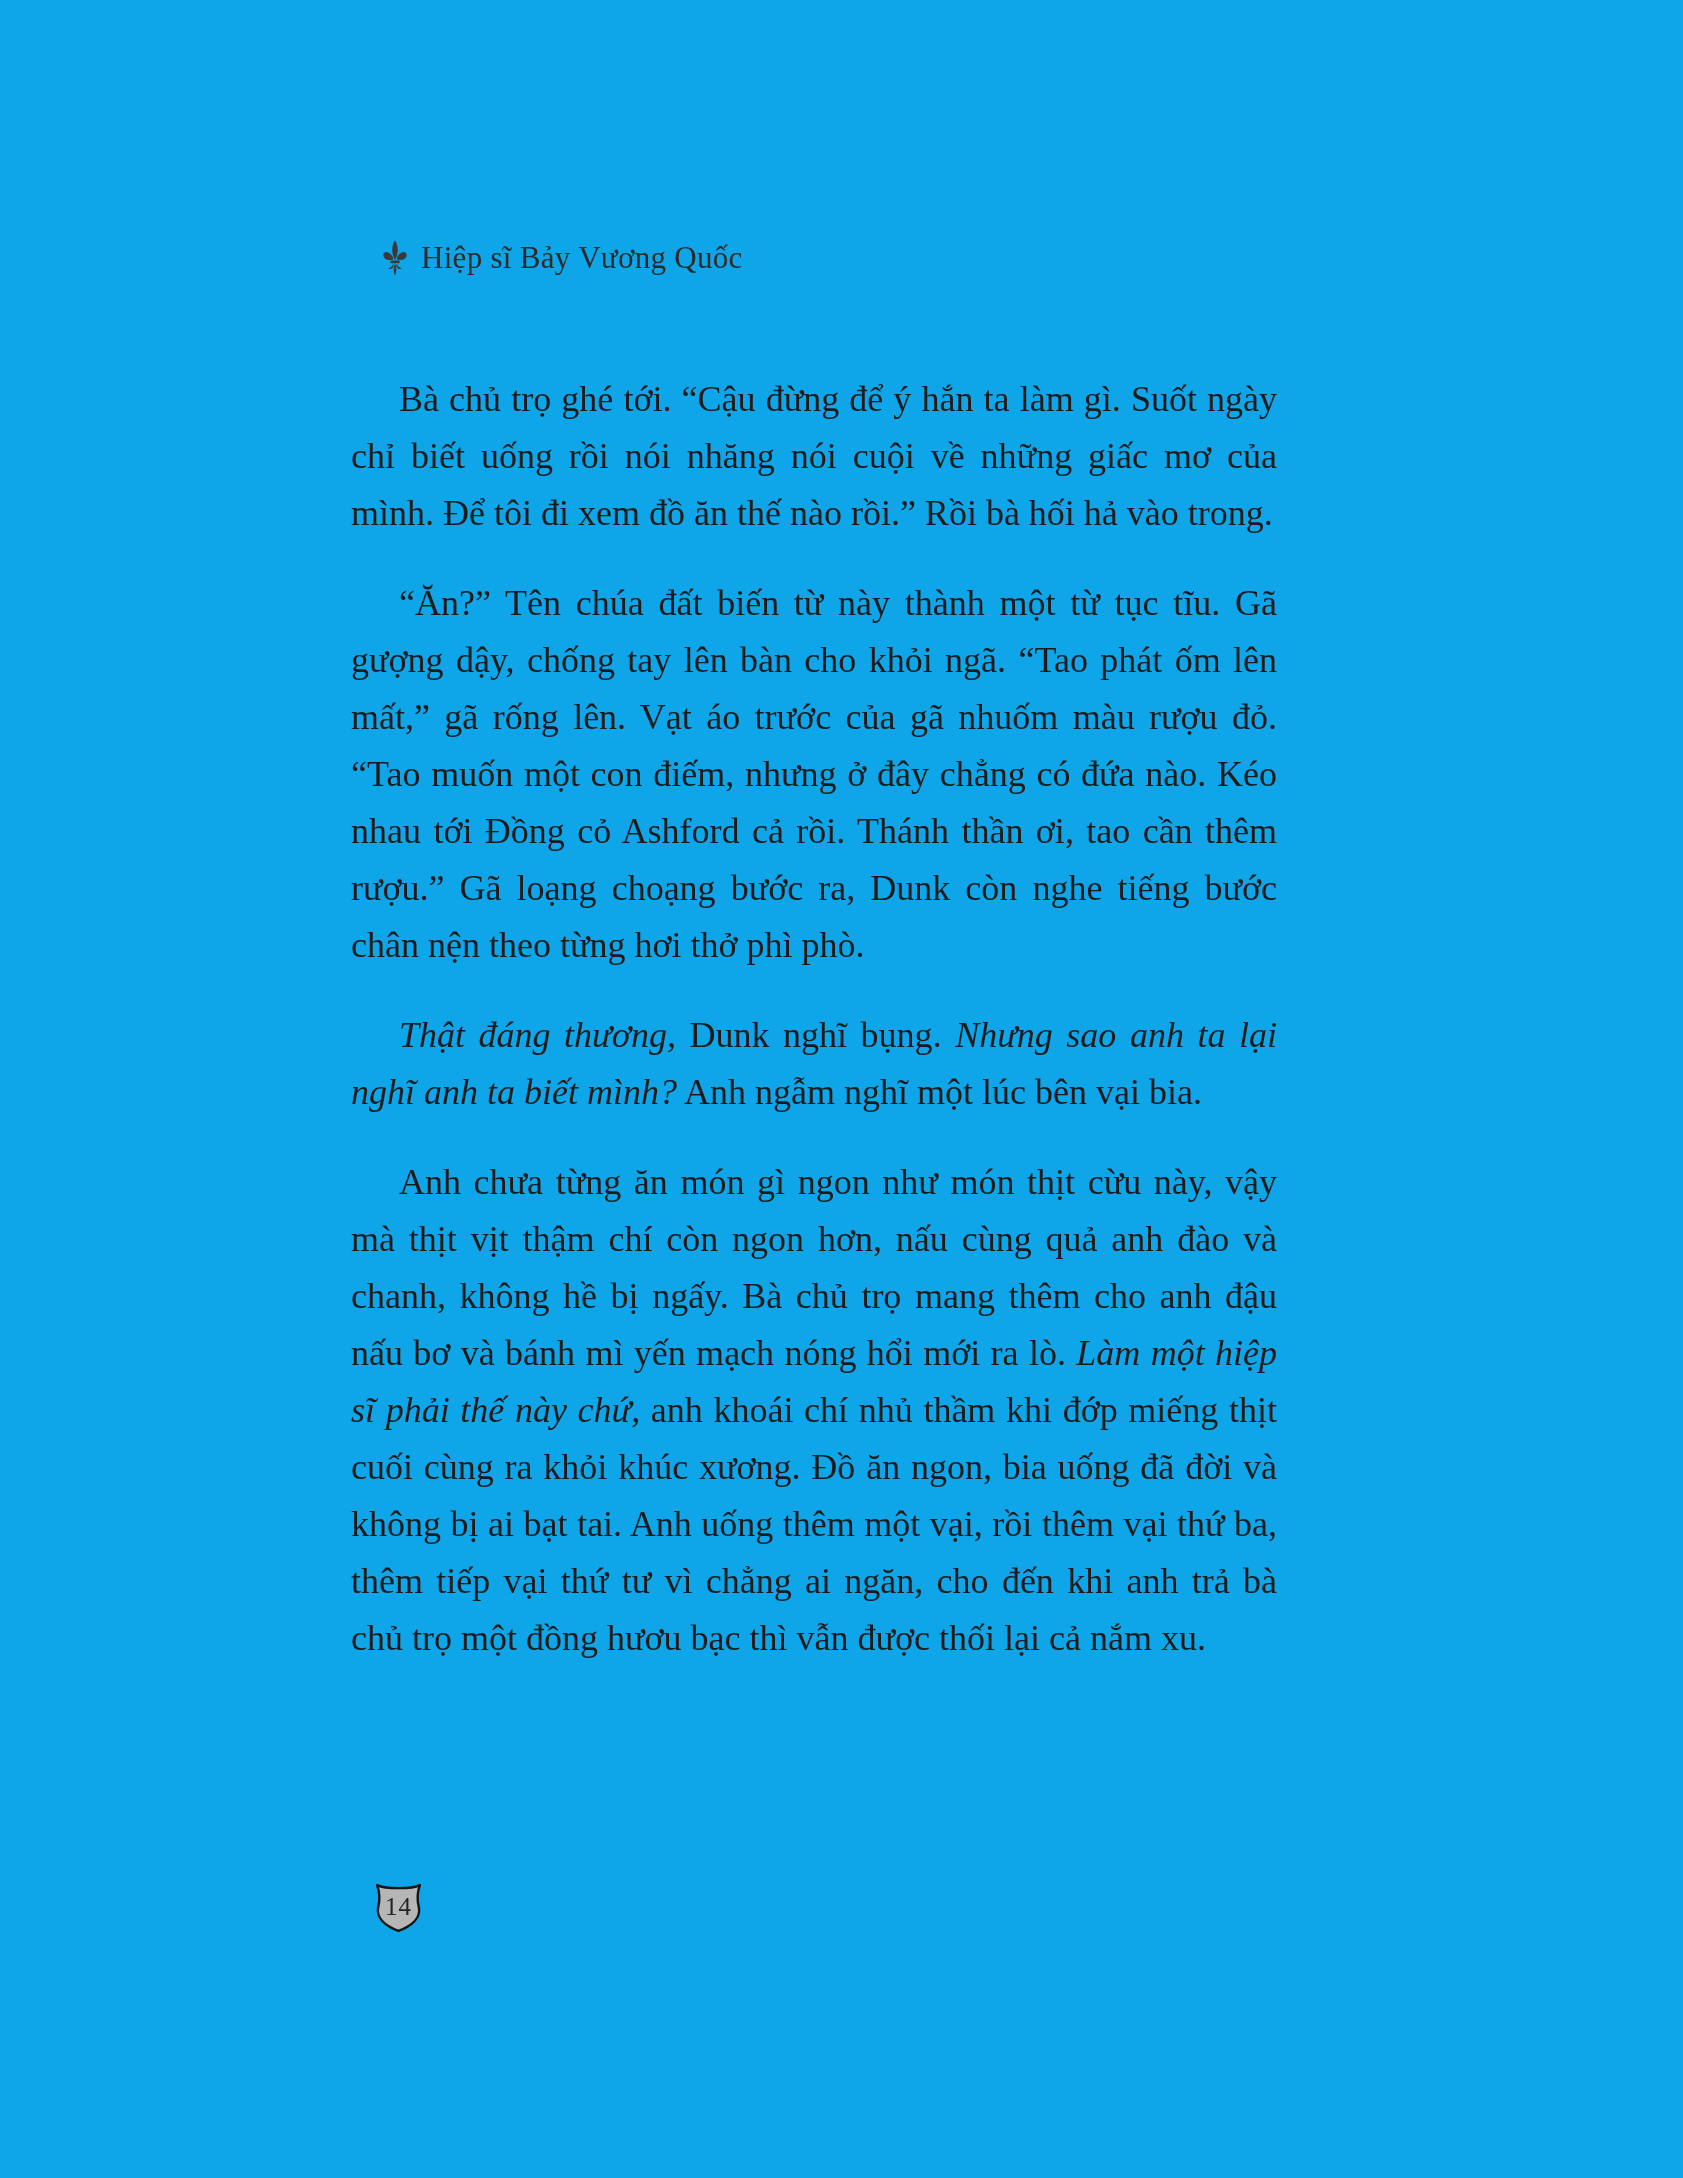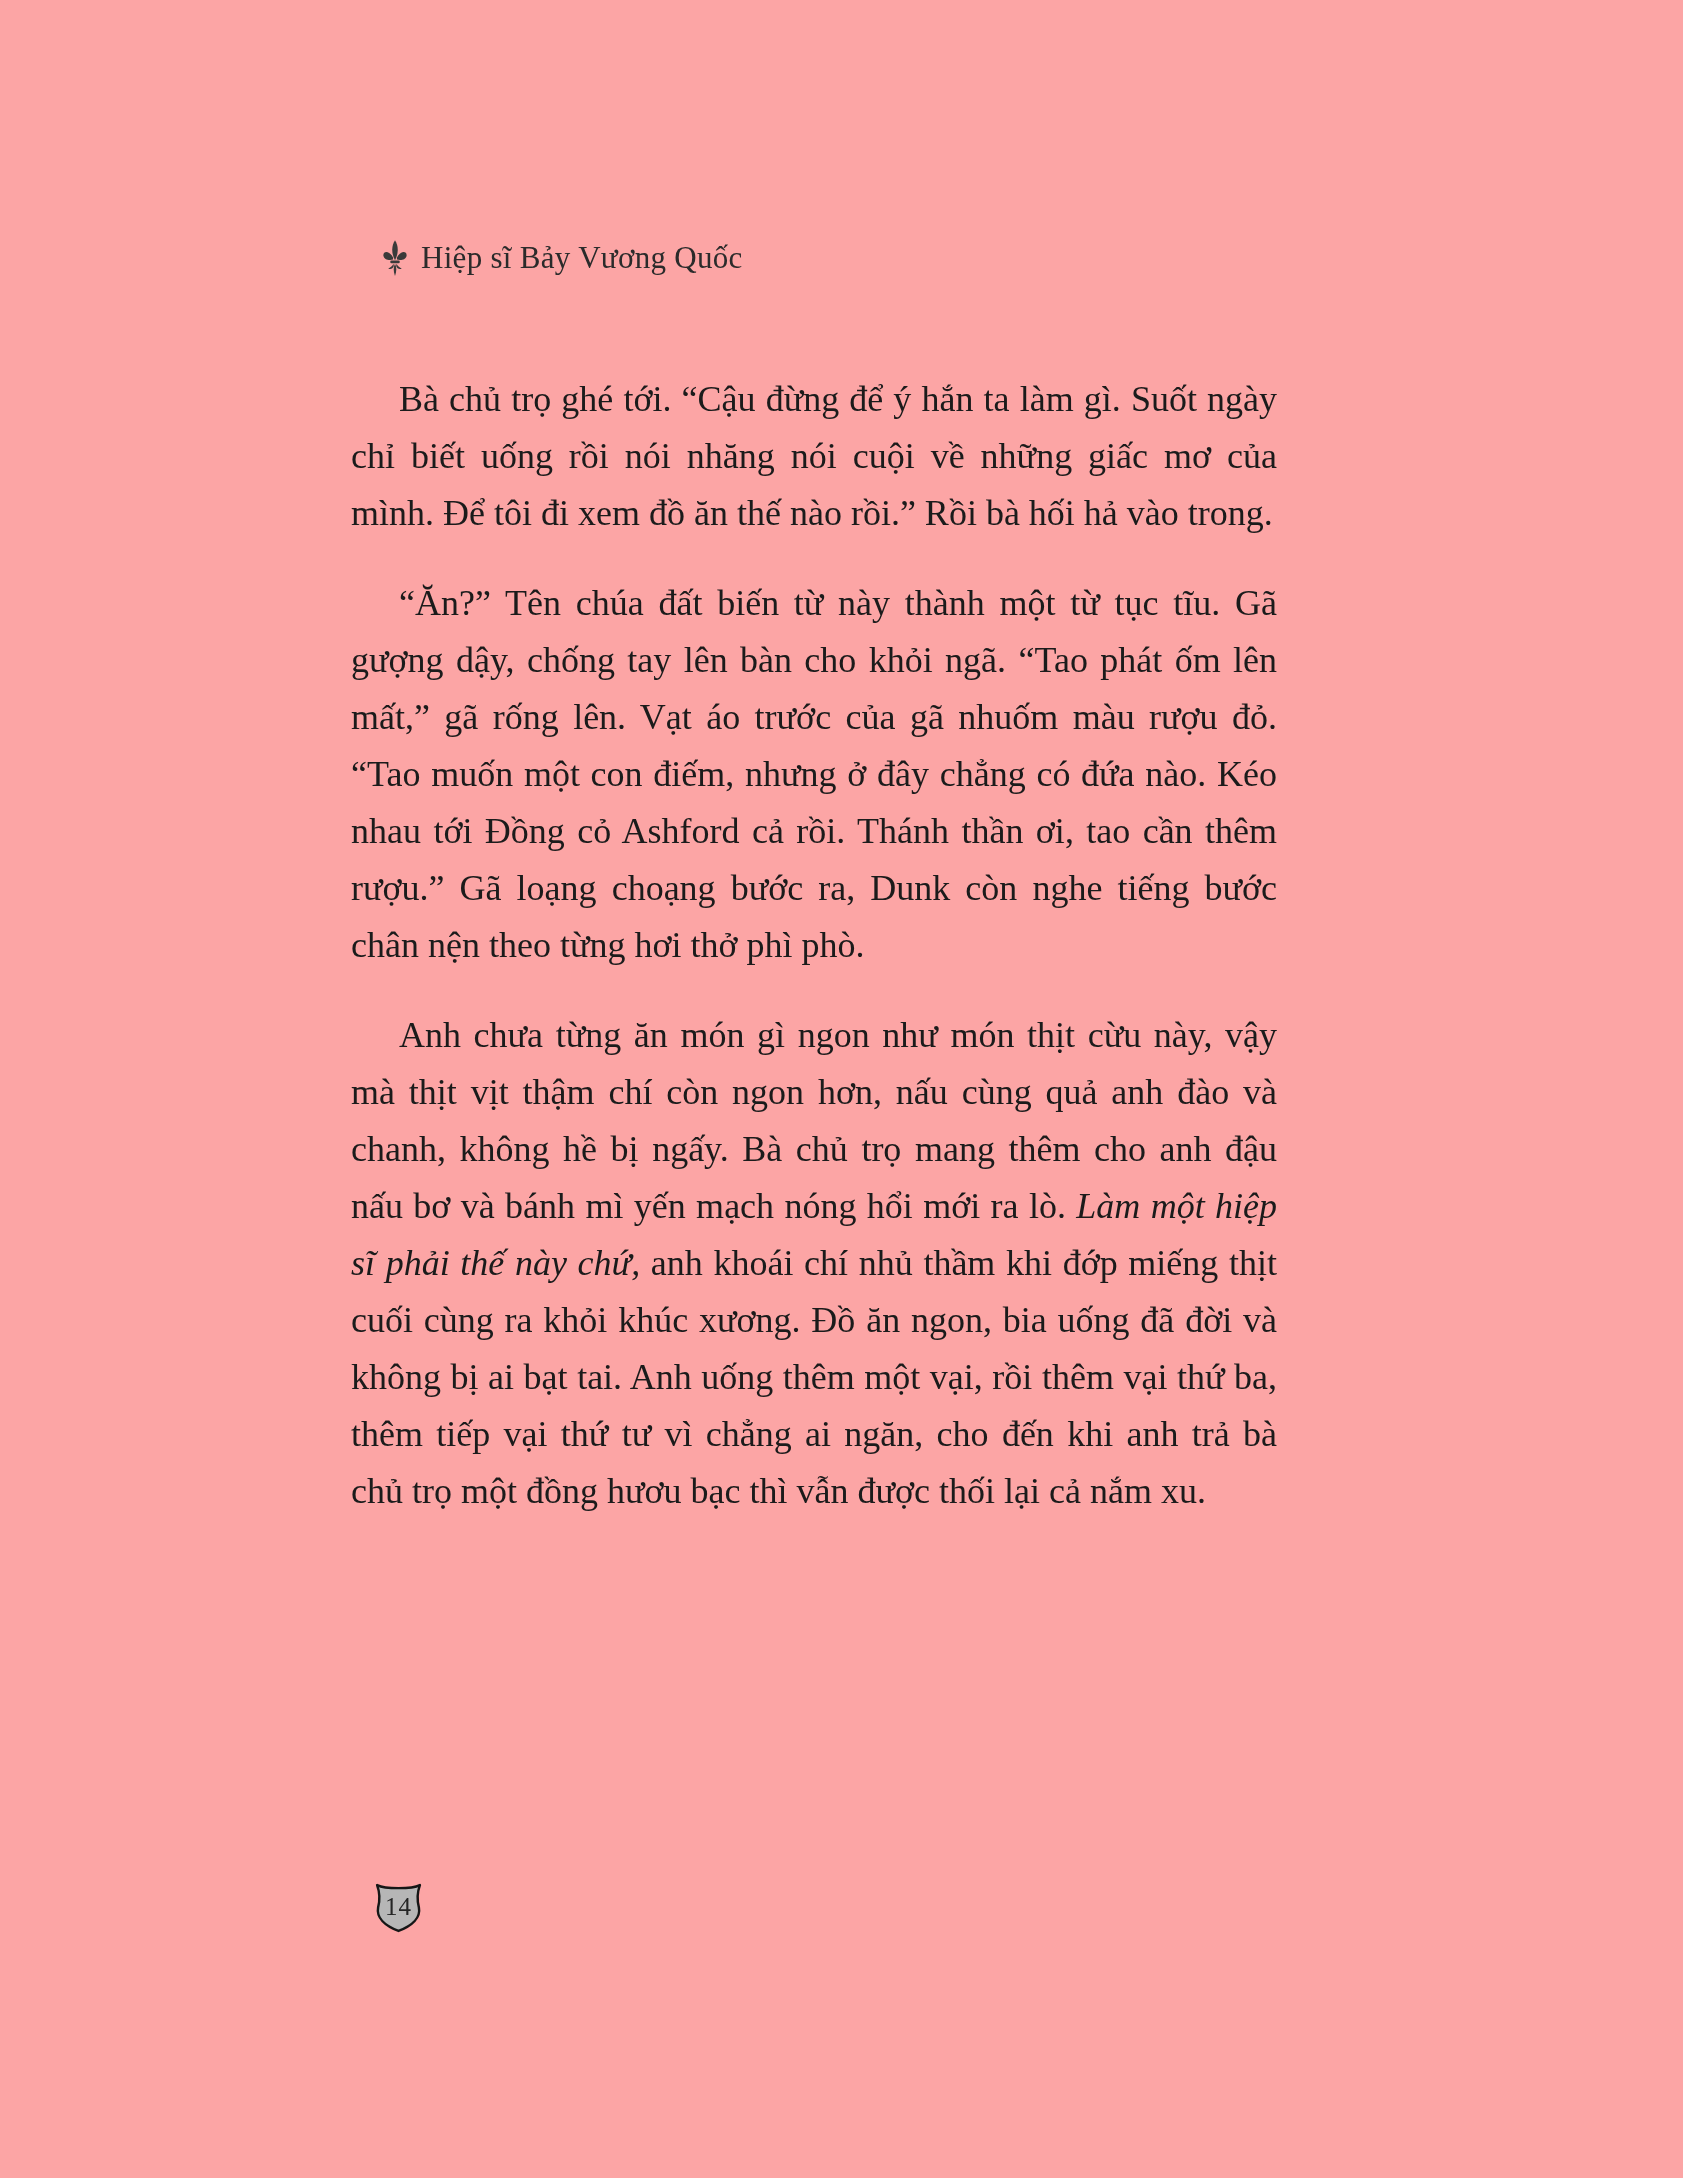--- a/index.html
+++ b/index.html
@@ -1,20 +1,20 @@
 <!DOCTYPE html>
 <html lang="vi"><head>
 <meta charset="utf-8">
 <style>
   html, body { margin: 0; padding: 0; background: #ffffff; }
   .page {
     position: relative;
     width: 1683px;
     height: 2178px;
-    background: #fca5a5;
+    background: #0ea5e9;
     font-family: "Liberation Serif", serif;
     overflow: hidden;
   }
 
   
   .running-header {
     position: absolute;
     left: 382px;
     top: 238px;
     display: flex;
@@ -84,20 +84,21 @@
         <path d="M10.6 22.4 C 9.4 24.8, 7.6 26.2, 5.8 26.6 C 7.8 28, 10.2 26.6, 10.9 24.4 Z"></path>
         <path d="M13.4 22.4 C 14.6 24.8, 16.4 26.2, 18.2 26.6 C 16.2 28, 13.8 26.6, 13.1 24.4 Z"></path>
       </g>
     </svg>
     <span class="running-title">Hiệp sĩ Bảy Vương Quốc</span>
   </header>
 
   <main class="body-text">
       <p class="para"><span>Bà chủ trọ ghé tới. “Cậu đừng để ý hắn ta làm gì. Suốt ngày chỉ biết uống rồi nói nhăng nói cuội về những giấc mơ của mình. Để tôi đi xem đồ ăn thế nào rồi.” Rồi bà hối hả vào trong.</span></p>
       <p class="para"><span>“Ăn?” Tên chúa đất biến từ này thành một từ tục tĩu. Gã gượng dậy, chống tay lên bàn cho khỏi ngã. “Tao phát ốm lên mất,” gã rống lên. Vạt áo trước của gã nhuốm màu rượu đỏ. “Tao muốn một con điếm, nhưng ở đây chẳng có đứa nào. Kéo nhau tới Đồng cỏ Ashford cả rồi. Thánh thần ơi, tao cần thêm rượu.” Gã loạng choạng bước ra, Dunk còn nghe tiếng bước chân nện theo từng hơi thở phì phò.</span></p>
+      <p class="para"><span class="em">Thật đáng thương,</span><span> Dunk nghĩ bụng. </span><span class="em">Nhưng sao anh ta lại nghĩ anh ta biết mình?</span><span> Anh ngẫm nghĩ một lúc bên vại bia.</span></p>
       <p class="para"><span>Anh chưa từng ăn món gì ngon như món thịt cừu này, vậy mà thịt vịt thậm chí còn ngon hơn, nấu cùng quả anh đào và chanh, không hề bị ngấy. Bà chủ trọ mang thêm cho anh đậu nấu bơ và bánh mì yến mạch nóng hổi mới ra lò. </span><span class="em">Làm một hiệp sĩ phải thế này chứ,</span><span> anh khoái chí nhủ thầm khi đớp miếng thịt cuối cùng ra khỏi khúc xương. Đồ ăn ngon, bia uống đã đời và không bị ai bạt tai. Anh uống thêm một vại, rồi thêm vại thứ ba, thêm tiếp vại thứ tư vì chẳng ai ngăn, cho đến khi anh trả bà chủ trọ một đồng hươu bạc thì vẫn được thối lại cả nắm xu.</span></p>
     </main>
 
   <div class="page-badge">
     <svg width="51" height="53" viewBox="0 0 50 52" aria-hidden="true">
       <path d="M4 4 C 12 8, 38 8, 46 4 C 43 12, 43 18, 45 26 C 47 36, 38 44, 25 49 C 12 44, 3 36, 5 26 C 7 18, 7 12, 4 4 Z" fill="#b6b6b6" stroke="#161616" stroke-width="2.4" stroke-linejoin="round"></path>
     </svg>
     <span class="page-num">14</span>
   </div>
 

